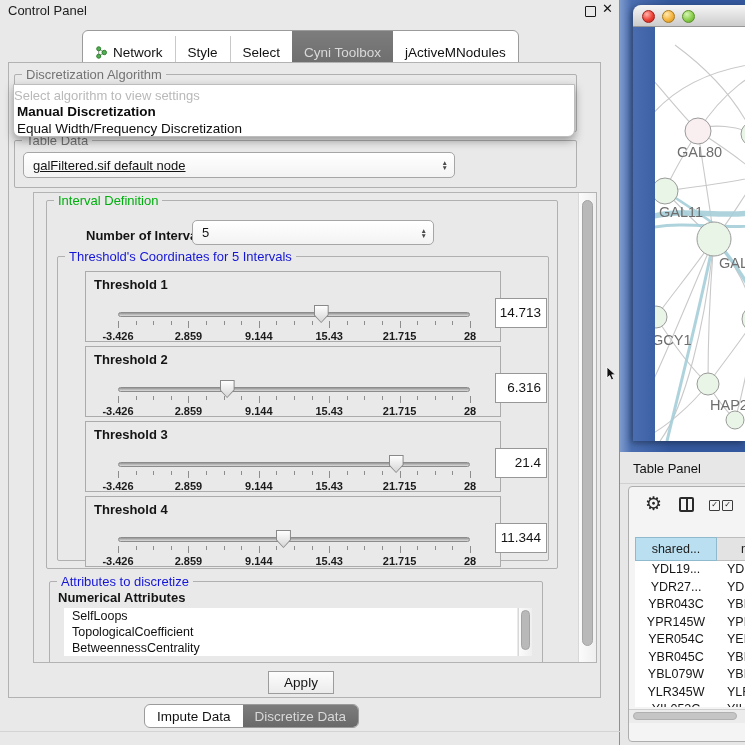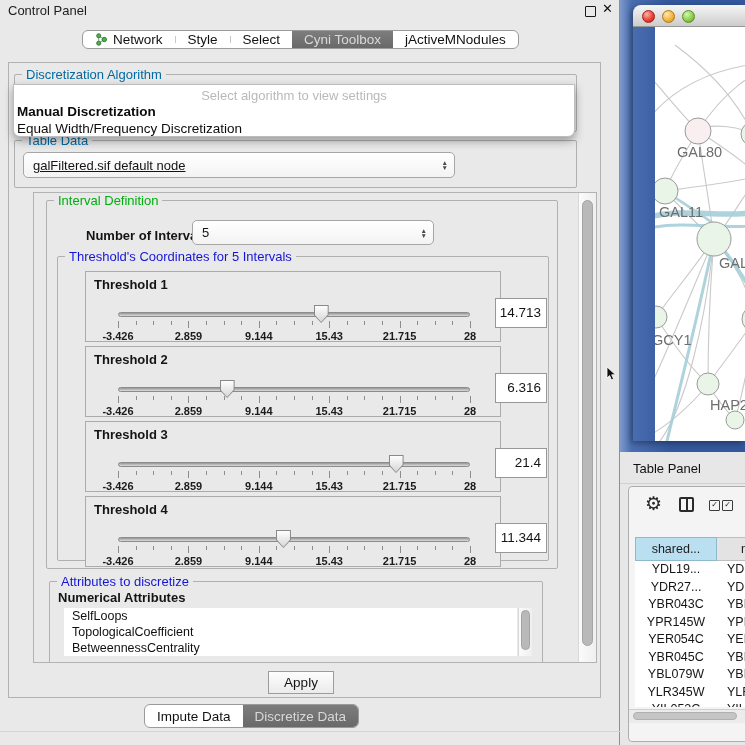--- a/index.html
+++ b/index.html
@@ -9,38 +9,38 @@
   
   .cp-window{position:absolute;left:0;top:0;width:620px;height:745px;background:#e9e9e9;border-right:1px solid #8f8f8f;box-sizing:border-box;}
   .cp-title{position:absolute;left:8px;top:3px;font-size:13px;color:#1d1d1d;}
   .float-btn{position:absolute;left:585px;top:6px;width:9px;height:9px;border:1.5px solid #1a1a1a;border-radius:1px;}
   .close-btn{position:absolute;left:602px;top:1px;font-size:13px;font-weight:700;color:#111;}
 
   .tabstrip{position:absolute;display:flex;align-items:stretch;background:#fff;border:1px solid #9b9b9b;border-radius:6px;overflow:hidden;box-sizing:border-box;}
   .tabstrip .tab{padding:0 12px;display:flex;align-items:center;gap:5px;font-size:13.5px;color:#111;white-space:nowrap;cursor:default;}
   .tabstrip .tab.sel{background:linear-gradient(#7d7d7d,#696969);color:#d9d9d9;}
   .tabstrip .tabsep{width:1px;background:#c9c9c9;margin:5px 0;}
-  #top-tabs{left:82px;top:30px;height:19px;}
+  #top-tabs{left:82px;top:30px;height:45px;}
   #bottom-tabs{left:144px;top:704px;height:24px;}
 
   .cp-main{position:absolute;left:8px;top:62px;width:593px;height:636px;border:1px solid #b2b2b2;background:#e9e9e9;box-sizing:border-box;}
 
   .group{position:absolute;border:1px solid #b0b0b0;border-radius:2px;box-sizing:border-box;}
   .legend{position:absolute;top:-8px;left:7px;background:#e9e9e9;padding:0 4px;font-size:13px;white-space:nowrap;}
-  .legend.black{color:#0369a1;}
+  .legend.black{color:#737373;}
   .legend.green{color:var(--green);}
   .legend.blue{color:var(--blue);}
 
   .combo{position:absolute;background:linear-gradient(#ffffff,#f3f3f3);border:1px solid #a6a6a6;border-radius:5px;font-size:13px;color:#141414;box-sizing:border-box;display:flex;align-items:center;padding-left:9px;}
   .combo .arrows{position:absolute;right:6px;top:50%;transform:translateY(-50%);display:flex;flex-direction:column;align-items:center;color:#4a4a4a;font-size:6.5px;line-height:5px;letter-spacing:0;}
   .combo.focusring{box-shadow:0 0 0 3px rgba(104,158,222,.75);border-color:#5d8fd0;}
 
   
   .popup{position:absolute;left:13px;top:84px;width:562px;height:53px;background:#fff;border:1px solid #bdbdbd;border-radius:0 0 7px 7px;box-shadow:0 4px 10px rgba(0,0,0,.35);box-sizing:border-box;overflow:hidden;}
-  .popup .ph{display:block;text-align:center;color:#b9b9b9;font-size:13px;padding-top:3px;}
+  .popup .ph{display:block;color:#b9b9b9;font-size:13px;padding-top:3px;}
   .popup .opt{display:block;font-size:13.5px;color:#0c0c0c;padding:1px 0 0 3px;line-height:16px;}
   .popup .opt.b{font-weight:700;}
 
   
   .scrollpane{position:absolute;left:33px;top:192px;width:564px;height:471px;border:1px solid #b3b3b3;background:#e9e9e9;box-sizing:border-box;overflow:hidden;}
   .vsb-track{position:absolute;right:0;top:0;bottom:0;width:17px;background:linear-gradient(90deg,#fbfbfb,#efefef);border-left:1px solid #d8d8d8;}
   .vsb-thumb{position:absolute;left:2.5px;width:11px;border-radius:6px;background:#b9b9b9;border:1px solid #a4a4a4;box-sizing:border-box;}
 
   .noi-label{position:absolute;left:39px;top:27px;font-size:13px;font-weight:700;color:#141414;}
 

